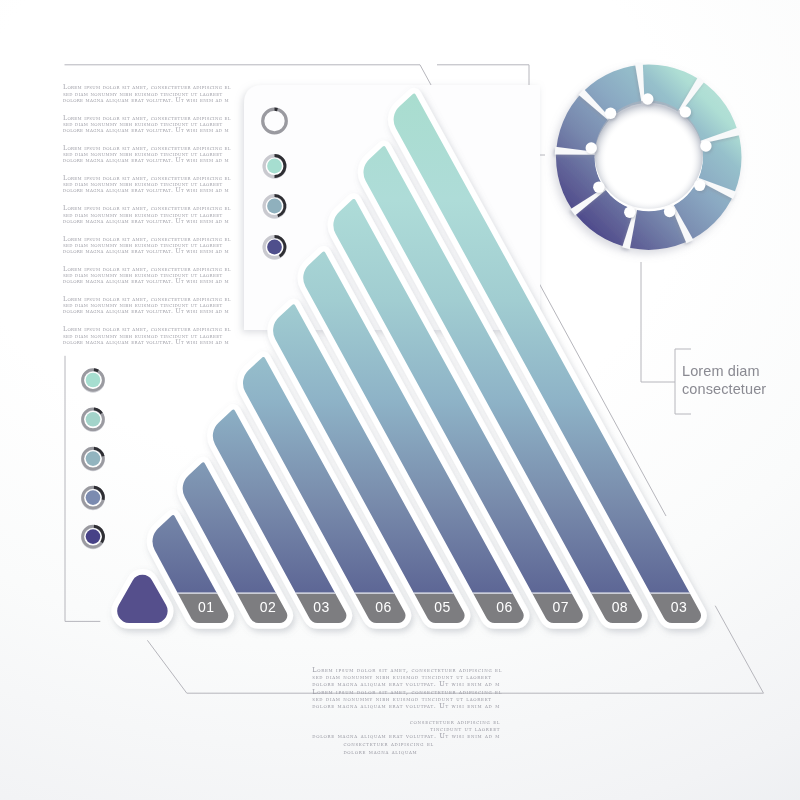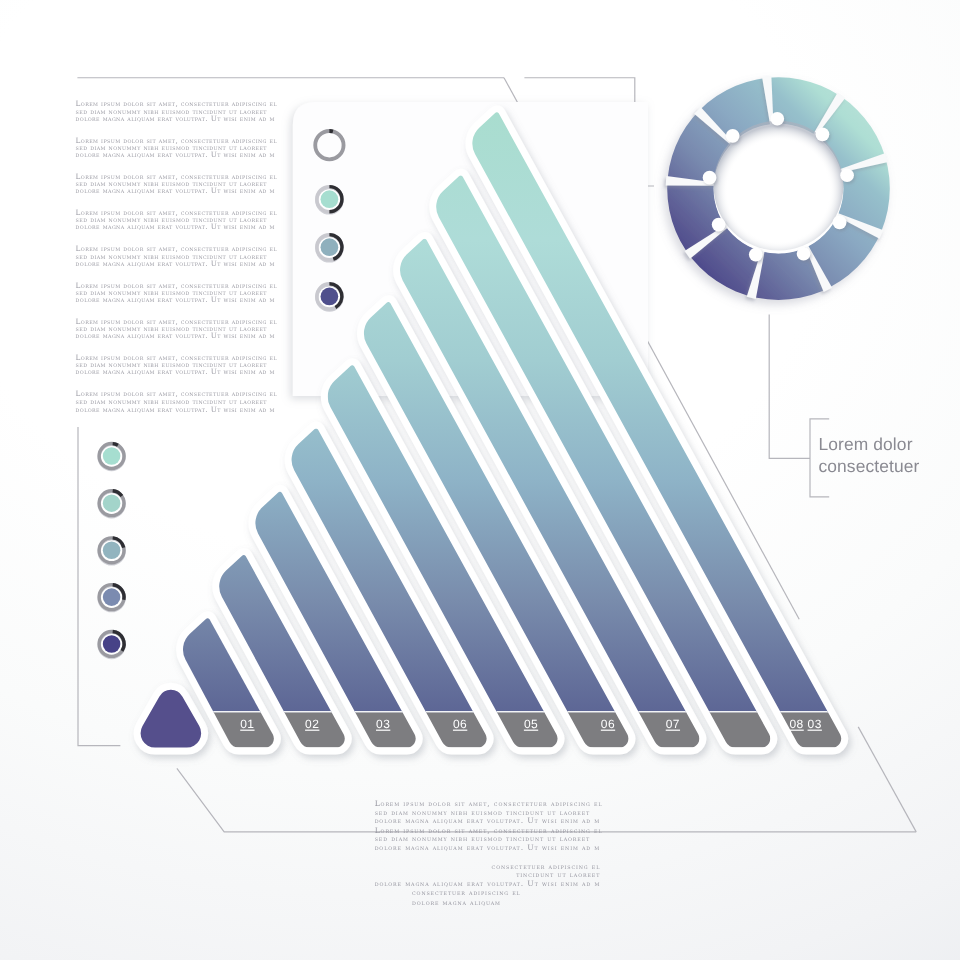--- a/index.html
+++ b/index.html
@@ -14,22 +14,22 @@
         font-variant:small-caps;font-size:6.1px;line-height:6.2px;letter-spacing:0.33px;
         white-space:nowrap;}
   .sampletitle{position:absolute;color:#83838c;font-family:"Liberation Sans",sans-serif;
         font-size:17.2px;letter-spacing:-0.55px;font-weight:400;}
   .botpara{position:absolute;color:#95959f;font-family:"DejaVu Serif",serif;
         font-variant:small-caps;font-size:6.4px;line-height:7.16px;letter-spacing:0.72px;
         white-space:nowrap;}
   .calloutlabel{position:absolute;color:#8a8a92;font-family:"Liberation Sans",sans-serif;
         font-size:14.5px;line-height:17.5px;letter-spacing:0.1px;}
   .barnum{position:absolute;color:#fff;font-family:"Liberation Sans",sans-serif;
-        font-size:10px;letter-spacing:0.4px;-webkit-font-smoothing:antialiased;
-        transform:translateZ(0);text-decoration:underline;}
+        font-size:14px;letter-spacing:0.4px;-webkit-font-smoothing:antialiased;
+        transform:translateZ(0);}
 </style>
 </head>
 <body>
 
 <div id="stage">
   <svg id="art" width="800" height="800" viewBox="0 0 800 800">
       <defs>
         <linearGradient id="barGrad" x1="0" y1="93" x2="0" y2="593.6" gradientUnits="userSpaceOnUse">
           <stop offset="0" stop-color="#a9ddcf" stop-opacity="1"></stop>
           <stop offset="0.214" stop-color="#aedcd8" stop-opacity="1"></stop>
@@ -258,27 +258,27 @@
           <circle cx="93" cy="537.5" r="10.384" fill="none" stroke="#cfd0d6" stroke-width="2.832"></circle>
           <circle cx="93" cy="536.6" r="10.384" fill="none" stroke="#9a9aa0" stroke-width="2.832"></circle>
           <path d="M 93.90502523269168 526.2555142550153 A 10.384 10.384 0 0 1 101.62894272894462 542.3765736713552" fill="none" stroke="#2e2e33" stroke-width="2.832"></path>
           <circle cx="93" cy="536.6" r="8.260000000000002" fill="#ffffff"></circle>
           <circle cx="93" cy="536.6" r="7.316000000000001" fill="#474287"></circle>
         </g>
       </g>
     </svg>
   <div class="txtlayer" id="textlayer">
       <div class="barnum" style="left: 195.146px; top: 599px; width: 22px; text-align: center;">01</div>
-      <div class="barnum" style="left: 254.246px; top: 599px; width: 22px; text-align: left;">02</div>
+      <div class="barnum" style="left: 254.246px; top: 599px; width: 22px; text-align: right;">02</div>
       <div class="barnum" style="left: 313.346px; top: 599px; width: 22px; ">03</div>
       <div class="barnum" style="left: 372.446px; top: 599px; width: 22px; text-align: center;">06</div>
       <div class="barnum" style="left: 431.546px; top: 599px; width: 22px; text-align: center;">05</div>
       <div class="barnum" style="left: 490.646px; top: 599px; width: 22px; text-align: right;">06</div>
       <div class="barnum" style="left: 549.746px; top: 599px; width: 22px; text-align: center;">07</div>
-      <div class="barnum" style="left: 608.846px; top: 599px; width: 22px; text-align: center; margin-left: 44px;">08</div>
+      <div class="barnum" style="left: 608.846px; top: 599px; width: 22px; text-align: center;">08</div>
       <div class="barnum" style="left: 667.946px; top: 599px; width: 22px; text-align: center;">03</div>
       <div class="para" style="left: 63px; top: 84.3px;">
         <div>Lorem ipsum dolor sit amet, consectetuer adipiscing el</div>
         <div>sed diam nonummy nibh euismod tincidunt ut laoreet</div>
         <div>dolore magna aliquam erat volutpat. Ut wisi enim ad m</div>
       </div>
       <div class="para" style="left: 63px; top: 114.55px;">
         <div>Lorem ipsum dolor sit amet, consectetuer adipiscing el</div>
         <div>sed diam nonummy nibh euismod tincidunt ut laoreet</div>
         <div>dolore magna aliquam erat volutpat. Ut wisi enim ad m</div>
@@ -329,17 +329,17 @@
       <div class="botpara" style="left: 312.2px; top: 719px; width: 188px; text-align: right;">
         <div>consectetuer adipiscing el</div>
         <div>tincidunt ut laoreet</div>
         <div>dolore magna aliquam erat volutpat. Ut wisi enim ad m</div>
       </div>
       <div class="botpara" style="left: 343.4px; top: 741.4px; text-align: left;">
         <div>consectetuer adipiscing el</div>
         <div>dolore magna aliquam</div>
       </div>
       <div class="calloutlabel" style="left: 682px; top: 363px;">
-        <div>Lorem dolor</div>
+        <div>Lorem diam</div>
         <div>consectetuer</div>
       </div>
     </div>
 </div>
 
 </body></html>

